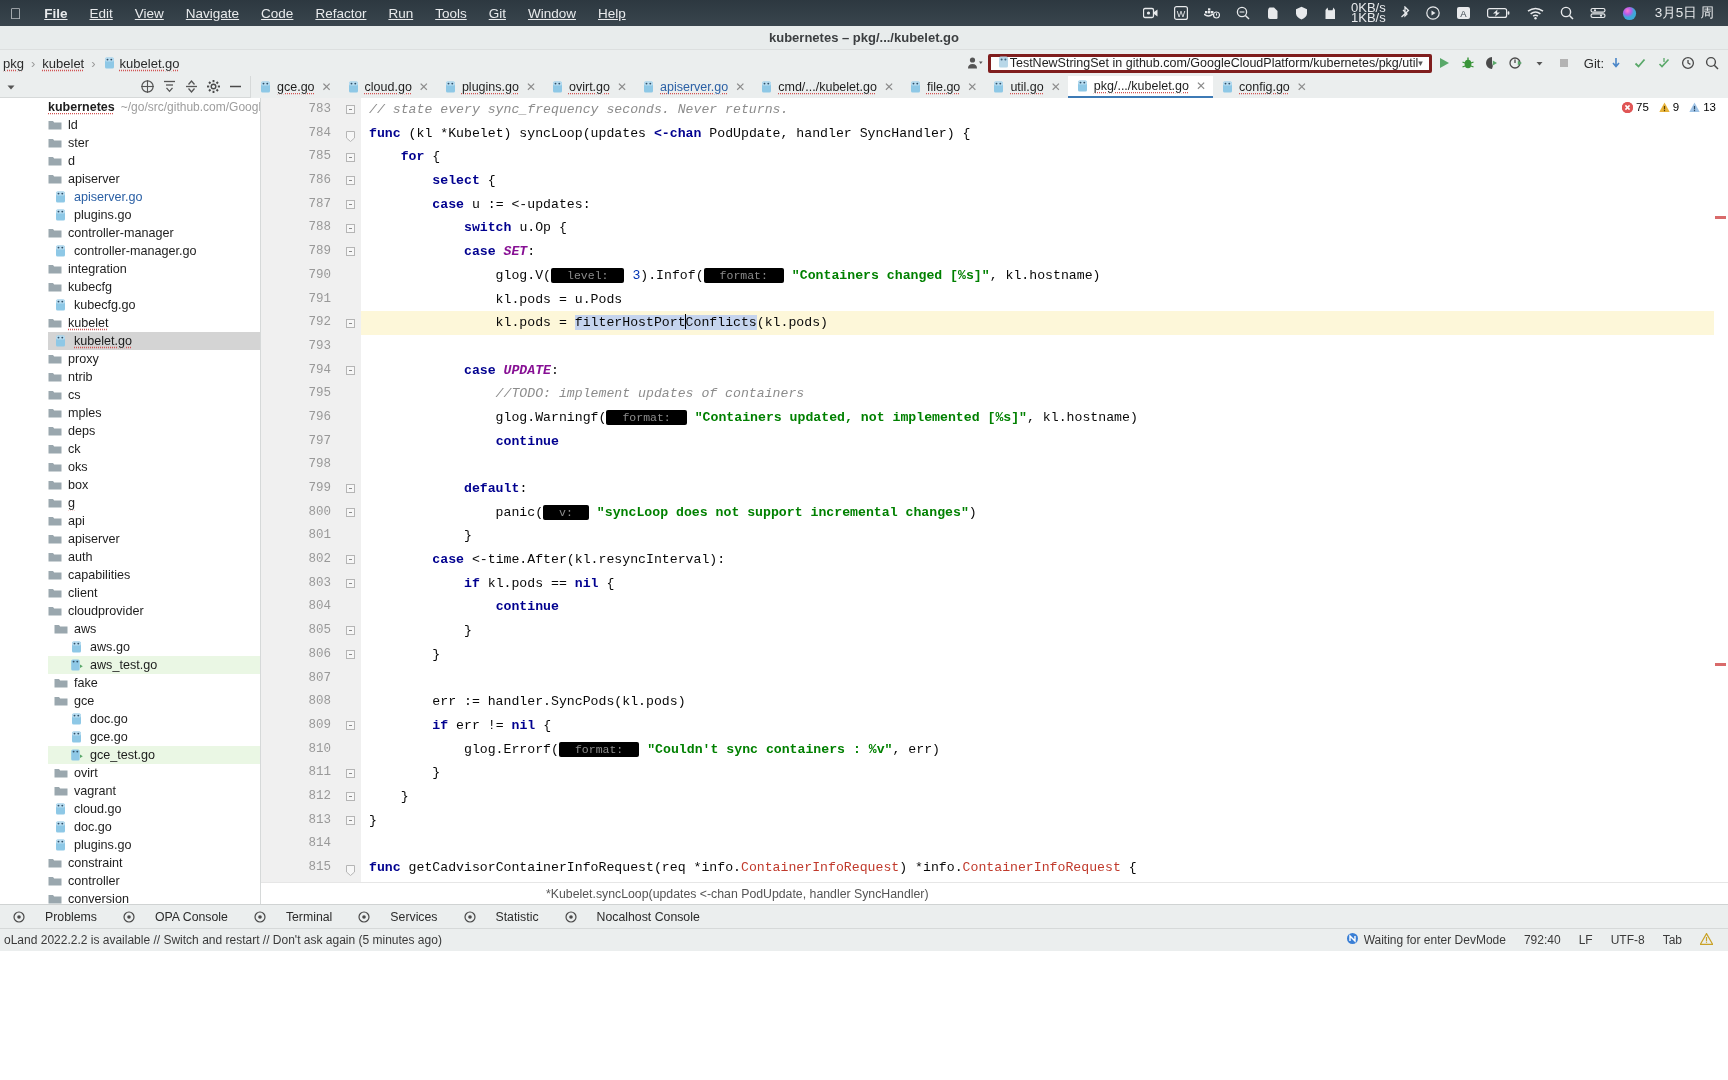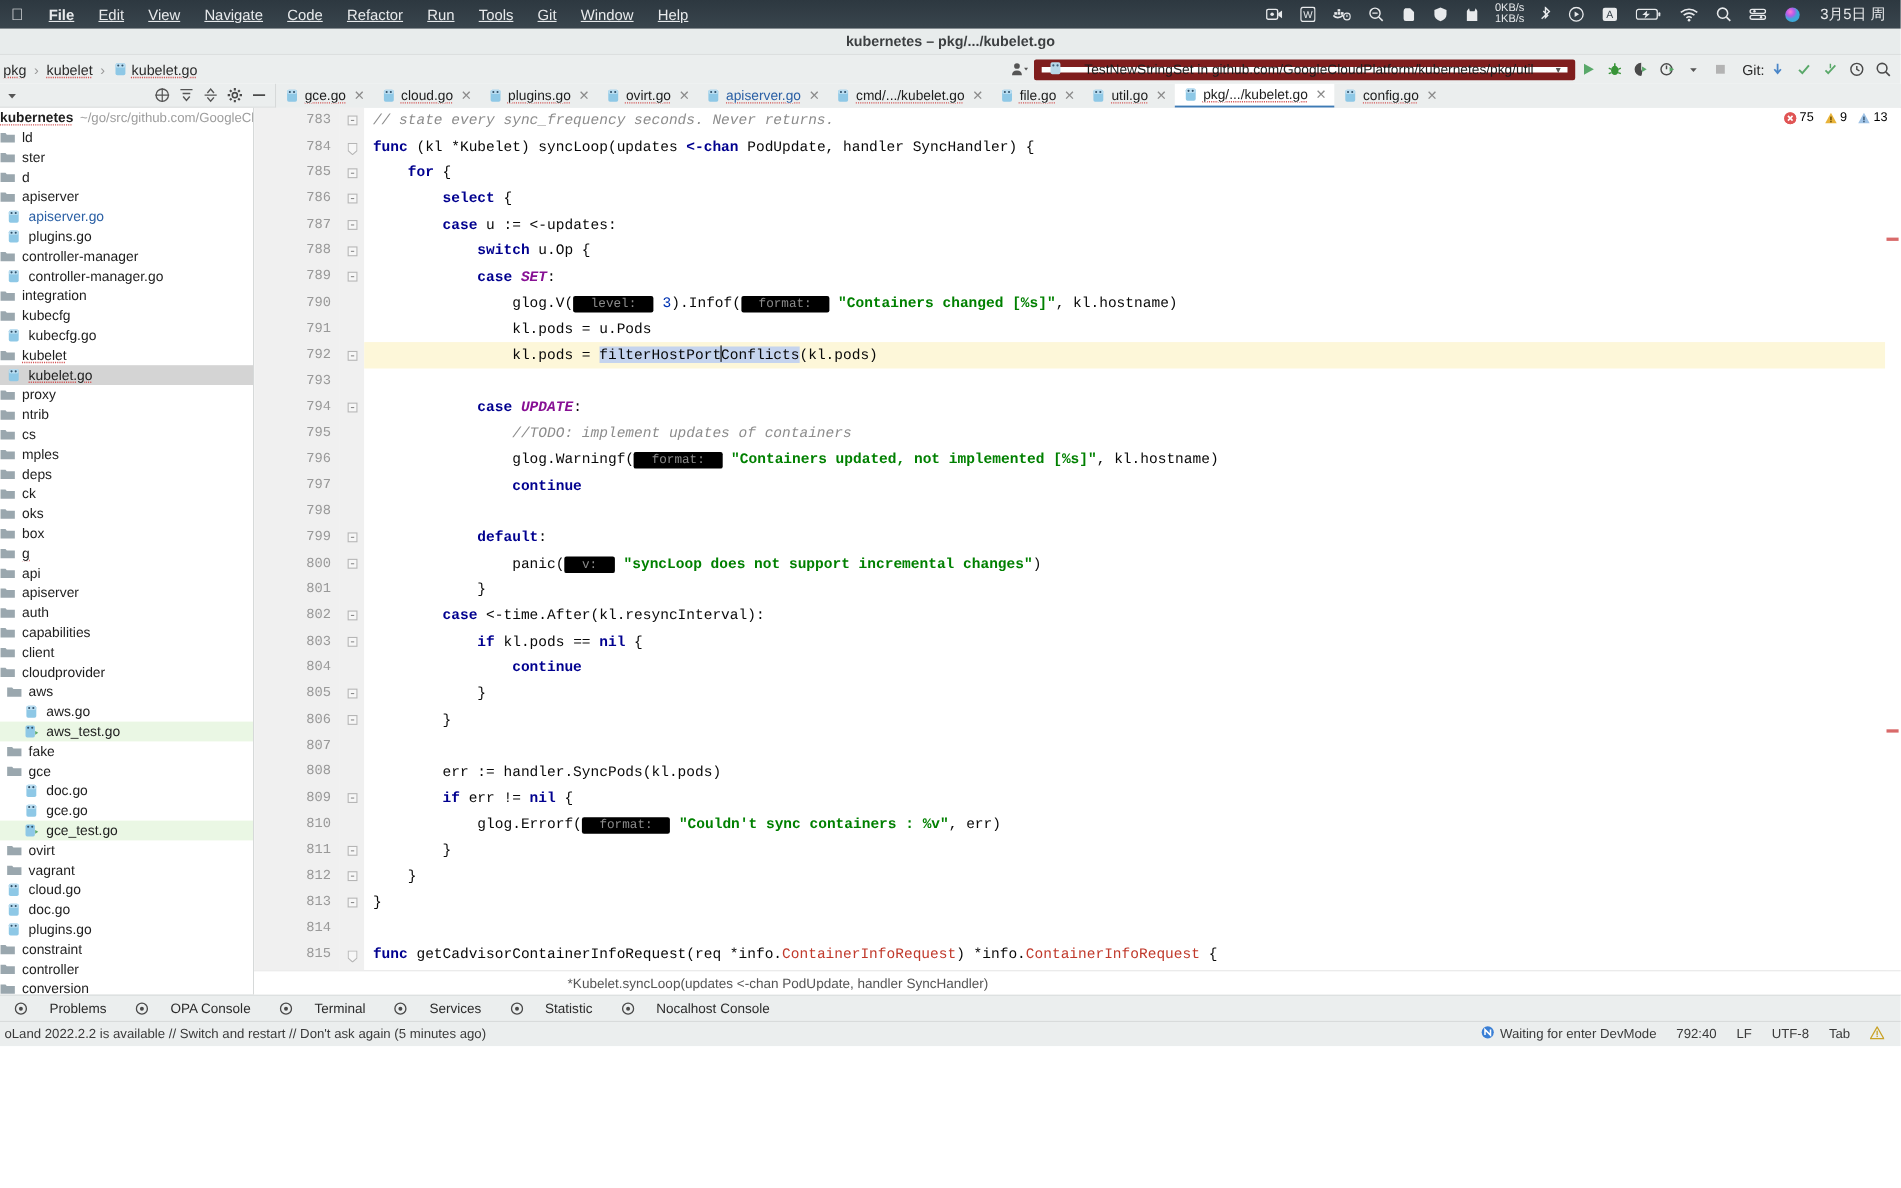--- a/index.html
+++ b/index.html
@@ -16,21 +16,21 @@
     display: flex; align-items: center;
     color: #e8eaec; font-size: 13.5px;
     position: relative;
   }
   #mac-menubar .apple { padding: 0 12px 0 10px; font-size: 15px; }
   #mac-menubar .mitem { padding: 0 11px; white-space: nowrap; cursor: default; }
   #mac-menubar .mitem.bold { font-weight: bold; }
   #menubar-right { margin-left: auto; display: flex; align-items: center; gap: 0px; padding-right: 8px; }
   #menubar-right .tray { padding: 0 8px; display: flex; align-items: center; justify-content: center; height: 26px; }
   .tray svg { display: block; }
-  .net-speed { font-size: 10px; line-height: 10px; text-align: right; padding: 0 6px; }
+  .net-speed { font-size: 13px; line-height: 10px; text-align: right; padding: 0 6px; }
   .clock { font-size: 13.5px; padding: 0 6px 0 10px; white-space: nowrap; }
 
   
   #title-bar {
     height: 24px; background: #e8ecec;
     display:flex; align-items:center; justify-content:center;
     border-bottom: 1px solid #dcdfdf;
     font-size: 13px; font-weight: bold; color: #3c3f41;
   }
 
@@ -43,41 +43,41 @@
   }
   #breadcrumb { display: flex; align-items: center; padding-left: 0px; gap: 2px; }
   #breadcrumb .crumb { display:flex; align-items:center; gap:4px; padding: 0 3px;
      text-decoration: underline; text-decoration-style: dotted;
      text-decoration-color: #d25252; text-underline-offset: 2px; }
   #breadcrumb .sep { color:#9a9a9a; font-size: 13px; padding: 0 2px;}
 
   #run-area { position: absolute; right: 0; top: 0; height: 26px; display:flex; align-items:center; gap:0px; padding-right:4px;}
   .iconbtn { width: 24px; height: 22px; display:flex; align-items:center; justify-content:center; cursor:pointer;}
   #run-config {
-    height: 19px; min-width: 390px; background: #fdfdfd; border: 7px solid #7f1d1d; border-radius: 2px;
-    display:flex; align-items:center; padding: 0 6px; gap:20px; font-size:12.5px; color:#1d1d1d;
+    height: 19px; min-width: 390px; background: #fdfdfd; border: 3px solid #7f1d1d; border-radius: 2px;
+    display:flex; align-items:center; padding: 0 6px; gap:0; font-size:12.5px; color:#1d1d1d;
   }
   #run-config .chev { margin-left:auto; color:#555; font-size:9px; }
   .git-label { font-size: 13px; color:#2b2b2b; padding-left: 8px; }
 
   
   #second-row { height: 22px; background:#ebeeee; display:flex; align-items:center; border-bottom:1px solid #d6d9d9;}
   #proj-toolbar { width: 251px; height:22px; display:flex; align-items:center; justify-content:flex-end; gap:0px; padding-right:4px; border-right:1px solid #d6d9d9;}
   #proj-toolbar .ticon { width:22px; height:20px; display:flex; align-items:center; justify-content:center; cursor:pointer; color:#4a4a4a;}
   #tabs-strip { flex:1; height:22px; display:flex; align-items:flex-end; overflow:hidden; background:#ebeeee;}
   .etab { height:22px; display:flex; align-items:center; gap:5px; padding: 0 7px 0 8px; font-size:12.5px; color:#1d1d1d; white-space:nowrap; cursor:pointer;}
   .etab .close { color:#8b8b8b; font-size:12px; margin-left:2px;}
   .etab.active { background:#ffffff; border-bottom: 2px solid #3d7ab5; }
   .etab .lbl { text-decoration: underline; text-decoration-style: dotted; text-decoration-color:#d25252; text-underline-offset:2px;}
   .etab.blue .lbl { color:#2b60a5; }
 
   
   #main { display:flex; height: 806px; }
   
-  #sidebar { width:231px; background:#ffffff; border-right:1px solid #d6d9d9; overflow:hidden; position:relative;}
+  #sidebar { width:261px; background:#ffffff; border-right:1px solid #d6d9d9; overflow:hidden; position:relative;padding-left:48px;}
   #sidebar-header { height:18px; display:flex; align-items:center; gap:6px; font-size:12.5px; padding-left:0px;}
   #sidebar-header .proj { font-weight:bold; color:#1d1d1d;
      text-decoration: underline; text-decoration-style: dotted; text-decoration-color:#d25252; text-underline-offset:2px;}
   #sidebar-header .path { color:#9d9d9d; font-size:12px; white-space:nowrap;}
   .tree-row { height:18px; display:flex; align-items:center; font-size:12.6px; color:#1d1d1d; white-space:nowrap; cursor:pointer;}
   .tree-row.sel { background:#d4d4d4; }
   .tree-row.test { background:#eaf7e4; }
   .tree-row .nm { }
   .tree-row .nm.und { text-decoration: underline; text-decoration-style: dotted; text-decoration-color:#d25252; text-underline-offset:2px;}
   .tree-row .nm.blue { color:#2b60a5; }

